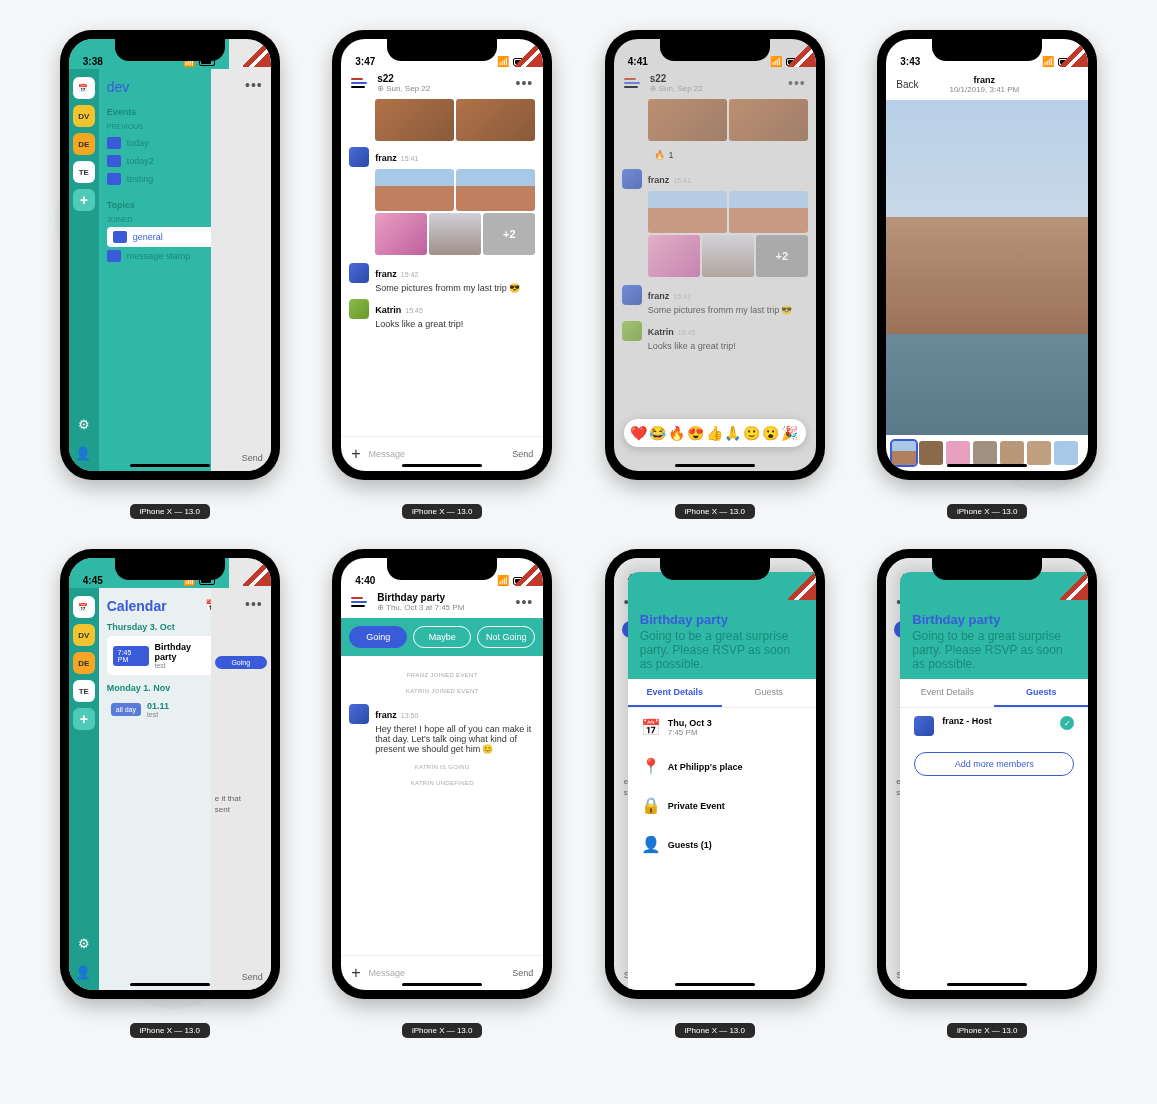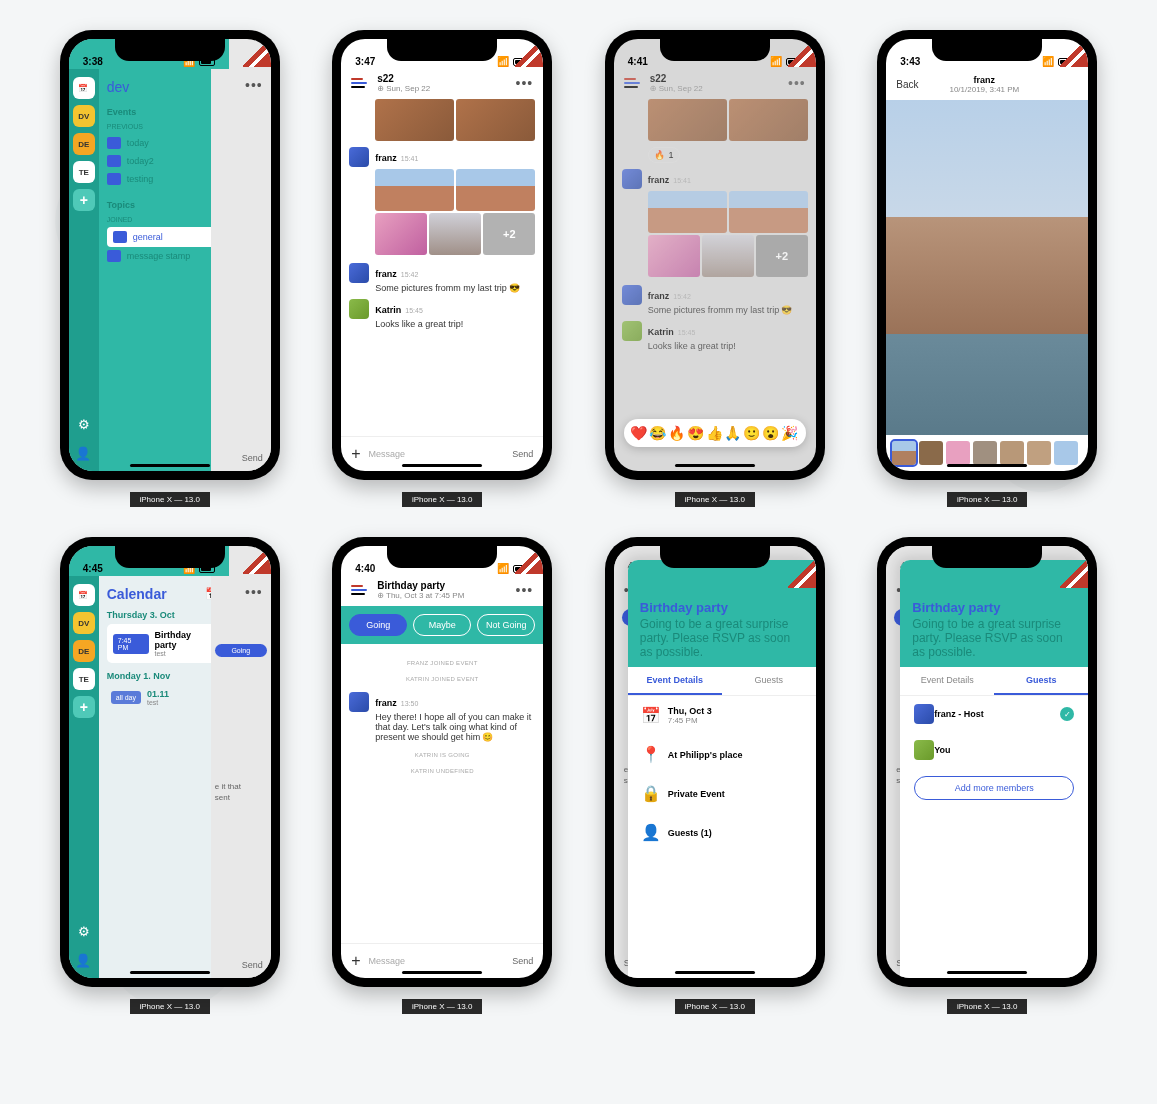--- a/index.html
+++ b/index.html
@@ -7,21 +7,21 @@
 .grid{display:grid;grid-template-columns:repeat(4,1fr);gap:30px;max-width:1060px;margin:0 auto}
 .cell{display:flex;flex-direction:column;align-items:center}
 .phone{width:220px;height:450px;background:#000;border-radius:32px;padding:9px;position:relative;box-shadow:0 8px 20px rgba(0,0,0,.25)}
 .notch{position:absolute;top:9px;left:50%;transform:translateX(-50%);width:110px;height:22px;background:#000;border-radius:0 0 14px 14px;z-index:20}
 .screen{width:100%;height:100%;background:#fff;border-radius:24px;overflow:hidden;position:relative;display:flex;flex-direction:column}
 .statusbar{height:30px;display:flex;justify-content:space-between;align-items:flex-end;padding:0 14px 2px;font-size:10px;font-weight:600}
 .statusbar.teal{background:#2fb8a6;color:#000}
 .sigbat{display:flex;gap:3px;align-items:center}
 .bat{width:16px;height:8px;border:1px solid #000;border-radius:2px;position:relative}
 .bat::after{content:'';position:absolute;left:1px;top:1px;bottom:1px;width:10px;background:#000;border-radius:1px}
-.caption{margin-top:12px;background:#2a2a2a;color:#fff;font-size:8px;padding:3px 10px;border-radius:0}
+.caption{margin-top:24px;background:#2a2a2a;color:#fff;font-size:8px;padding:3px 10px;border-radius:5px}
 .corner-ribbon{position:absolute;top:0;right:0;width:28px;height:28px;background:linear-gradient(135deg,transparent 48%,#c0392b 48%,#c0392b 60%,#fff 60%,#fff 68%,#c0392b 68%);border-top-right-radius:24px;z-index:15}
 .home-ind{position:absolute;bottom:4px;left:50%;transform:translateX(-50%);width:80px;height:3px;background:#000;border-radius:2px;z-index:10}
 
 
 .s1{background:#e8e8e8;position:relative}
 .s1-panel{position:absolute;left:0;top:0;bottom:0;width:160px;background:#2fb8a6;display:flex;flex-direction:column}
 .s1-rail{position:absolute;left:0;top:30px;bottom:0;width:30px;background:#1f9e8e;display:flex;flex-direction:column;align-items:center;padding-top:8px;gap:6px}
 .rail-ic{width:22px;height:22px;border-radius:6px;display:flex;align-items:center;justify-content:center;font-size:8px;font-weight:700}
 .rail-cal{background:#fff;color:#3a5bd9}
 .rail-dv{background:#f4c430;color:#333}
@@ -112,21 +112,21 @@
 .sheet-hdr .corner-ribbon{border-radius:0}
 .sheet-title{color:#3a5bd9;font-size:13px;font-weight:700}
 .sheet-desc{color:#1a8a7a;font-size:12px;margin-top:2px}
 .tabs{display:flex;border-bottom:1px solid #eee}
 .tab{flex:1;text-align:center;padding:8px 0;font-size:9px;color:#888}
 .tab.active{color:#3a5bd9;font-weight:600;border-bottom:2px solid #3a5bd9}
 .detail-row{display:flex;align-items:center;gap:10px;padding:10px 14px}
 .detail-ic{width:16px;text-align:center;color:#555}
 .detail-txt{font-size:9px;font-weight:600}
 .detail-sub{font-size:8px;color:#888}
-.guest-row{display:flex;align-items:center;gap:0;padding:8px 14px}
+.guest-row{display:flex;align-items:flex-start;gap:8px;padding:8px 14px}
 .guest-av{width:20px;height:20px;border-radius:4px}
 .guest-name{font-size:9px;font-weight:600;flex:1}
 .chk{width:14px;height:14px;border-radius:50%;background:#2fb8a6;color:#fff;font-size:8px;display:flex;align-items:center;justify-content:center}
 .add-members{margin:8px 14px;border:1px solid #3a5bd9;color:#3a5bd9;border-radius:14px;padding:6px;text-align:center;font-size:9px}
 .bg-blobs{position:fixed;inset:0;z-index:-1;background:
   radial-gradient(circle at 10% 20%,#eef1f2 60px,transparent 61px),
   radial-gradient(circle at 90% 40%,#eef1f2 50px,transparent 51px),
   radial-gradient(circle at 15% 85%,#eef1f2 70px,transparent 71px),
   #f4f6f7}
 </style>
@@ -555,24 +555,20 @@
     </div>
     <div class="tabs">
       <div class="tab">Event Details</div>
       <div class="tab active">Guests</div>
     </div>
     <div class="guest-row">
       <div class="guest-av av-franz"></div>
       <div class="guest-name">franz - Host</div>
       <div class="chk">✓</div>
     </div>
-    <div class="guest-row">
-      <div class="guest-av av-katrin"></div>
-      <div class="guest-name">You</div>
-    </div>
     <div class="add-members">Add more members</div>
   </div>
   <div class="home-ind"></div>
 </div>
 </div>
 <div class="caption">iPhone X — 13.0</div>
 </div>
 
 </div>
 

